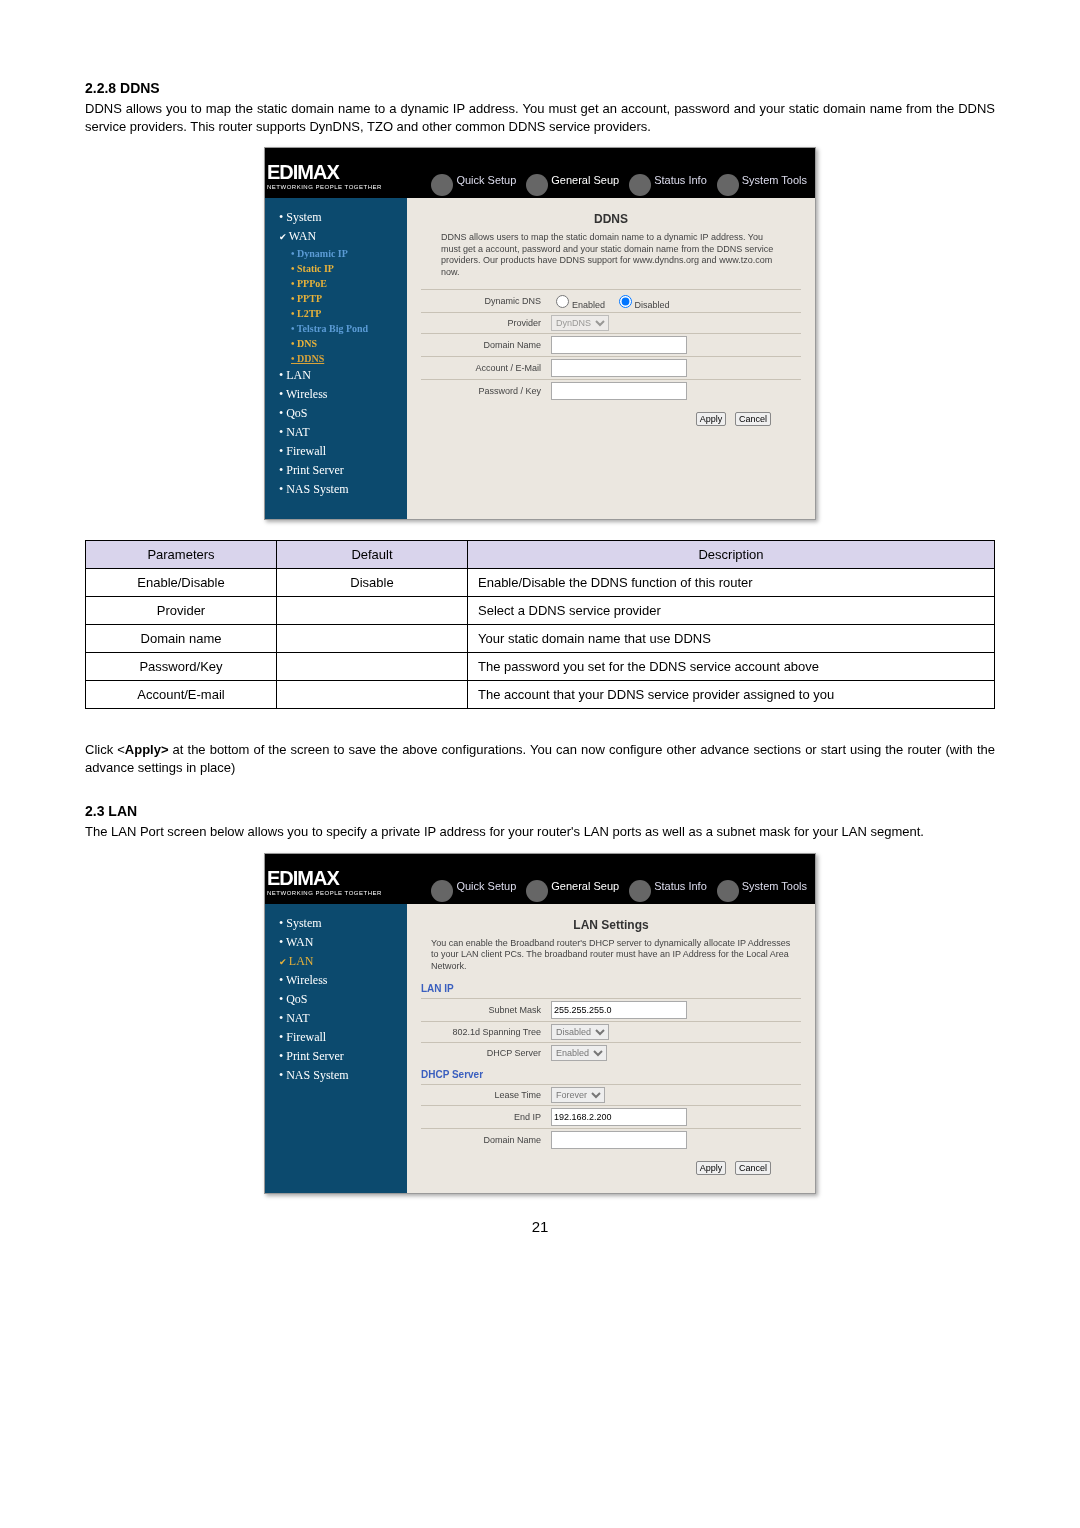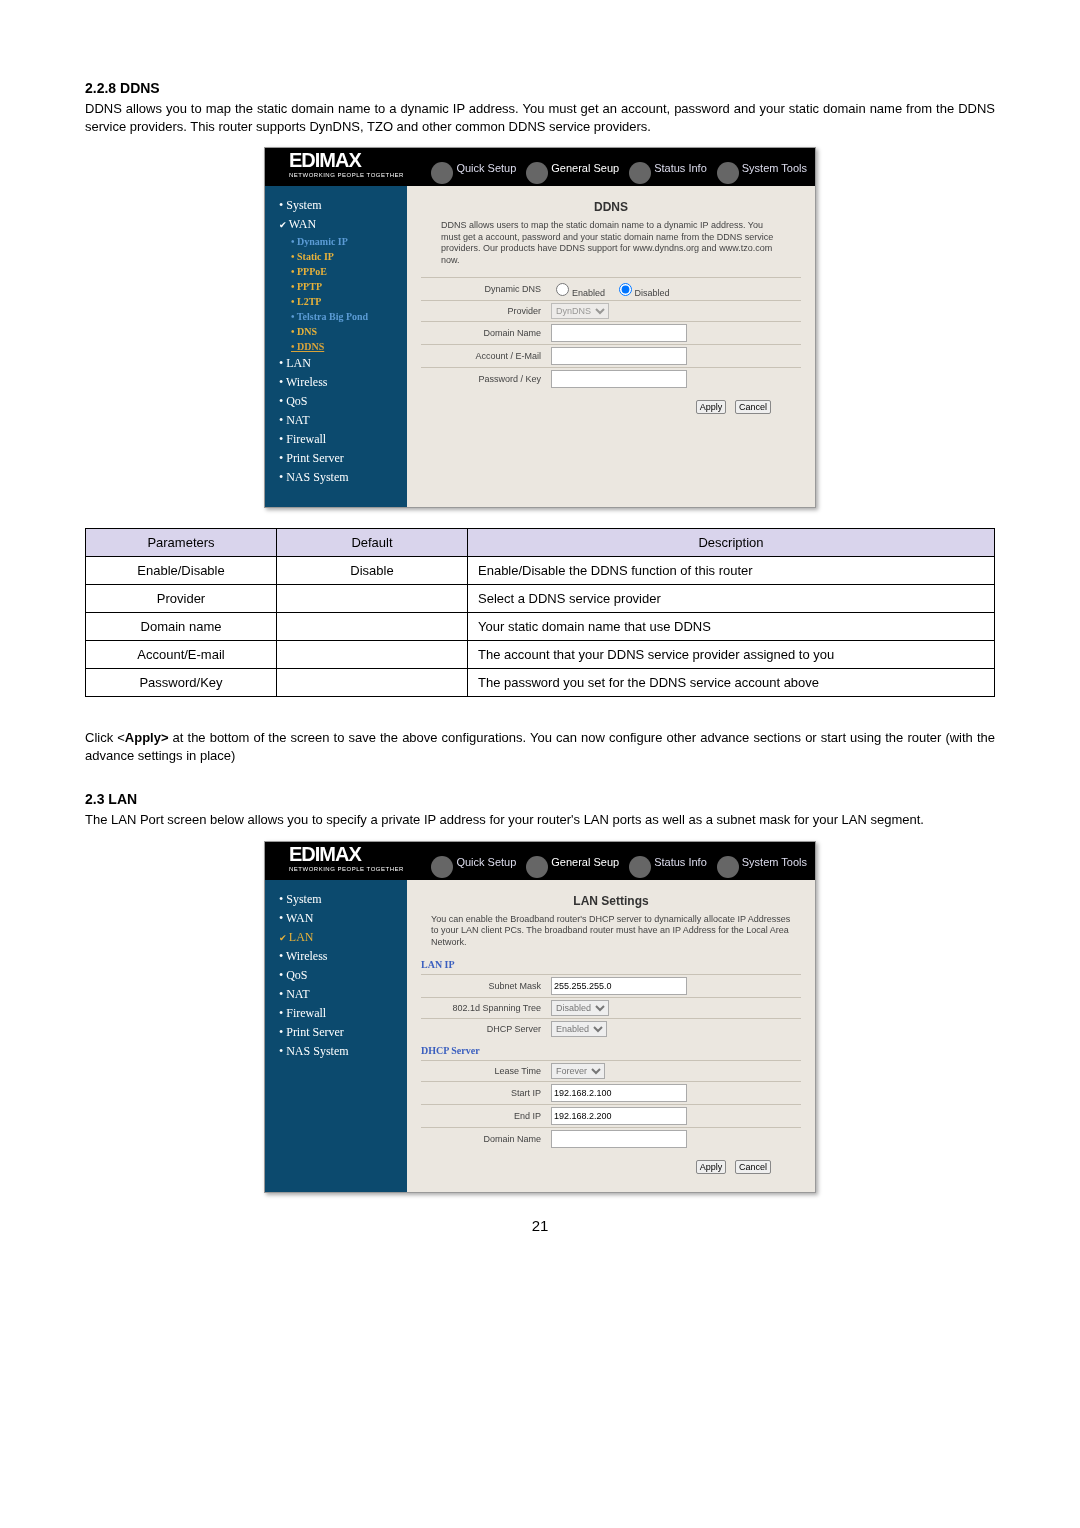--- a/index.html
+++ b/index.html
@@ -30,23 +30,23 @@
     border: 1px solid #999;
     background: #fff;
     box-shadow: 2px 2px 4px #aaa;
     font-size: 10px;
   }
   .router-header {
     display: flex;
     align-items: flex-end;
     background: #000;
     color: #fff;
-    height: 38px;
+    height: 50px;
     position: relative;
-    padding: 0 8px 0 24px;
+    padding: 0 8px 0 2px;
   }
   .edimax-logo {
     font-weight: 900;
     font-size: 20px;
     font-family: Arial, sans-serif;
     letter-spacing: -1px;
     padding-bottom: 8px;
     flex: 0 0 auto;
   }
   .edimax-sub {
@@ -115,21 +115,20 @@
     color:#444;
     margin:0 auto 10px auto;
     max-width: 340px;
     line-height:1.3;
   }
   .content .sect-head {
     color:#3a5fbf;
     font-weight:bold;
     margin:6px 0 4px 0;
     font-size:10px;
-    font-family:Liberation Serif, serif;
   }
   .form-row {
     display:flex;
     border-top:1px solid #c8c2b6;
     padding:2px 0;
     align-items:center;
   }
   .form-row:last-child { border-bottom:1px solid #c8c2b6; }
   .form-label {
     width:120px;
@@ -305,28 +304,28 @@
         <td class="col-param">Provider</td>
         <td class="col-default"></td>
         <td class="col-desc">Select a DDNS service provider</td>
       </tr>
       <tr>
         <td class="col-param">Domain name</td>
         <td class="col-default"></td>
         <td class="col-desc">Your static domain name that use DDNS</td>
       </tr>
       <tr>
+        <td class="col-param">Password/Key</td>
+        <td class="col-default"></td>
+        <td class="col-desc">The password you set for the DDNS service account above</td>
+      </tr>
+      <tr>
         <td class="col-param">Account/E-mail</td>
         <td class="col-default"></td>
         <td class="col-desc">The account that your DDNS service provider assigned to you</td>
-      </tr>
-      <tr>
-        <td class="col-param">Password/Key</td>
-        <td class="col-default"></td>
-        <td class="col-desc">The password you set for the DDNS service account above</td>
       </tr>
     </tbody>
   </table>
 
   <p class="justify">
     <span>Click &lt;</span><b>Apply&gt;</b><span> at the bottom of the screen to save the above configurations. You can now configure other advance sections or start using the router (with the advance settings in place)</span>
   </p>
 
   <br>
   
@@ -388,24 +387,20 @@
           <div class="form-label">DHCP Server</div>
           <div class="form-ctrl"><select><option>Enabled</option></select></div>
         </div>
 
         <div class="sect-head">DHCP Server</div>
         <div class="form-row">
           <div class="form-label">Lease Time</div>
           <div class="form-ctrl"><select><option>Forever</option></select></div>
         </div>
         <div class="form-row">
-          <div class="form-label">Start IP</div>
-          <div class="form-ctrl"><input type="text" value="192.168.2.100" style=""></div>
-        </div>
-        <div class="form-row">
           <div class="form-label">End IP</div>
           <div class="form-ctrl"><input type="text" value="192.168.2.200" style=""></div>
         </div>
         <div class="form-row">
           <div class="form-label">Domain Name</div>
           <div class="form-ctrl"><input type="text" style=""></div>
         </div>
         <div class="btn-row">
           <button>Apply</button>
           <button>Cancel</button>

